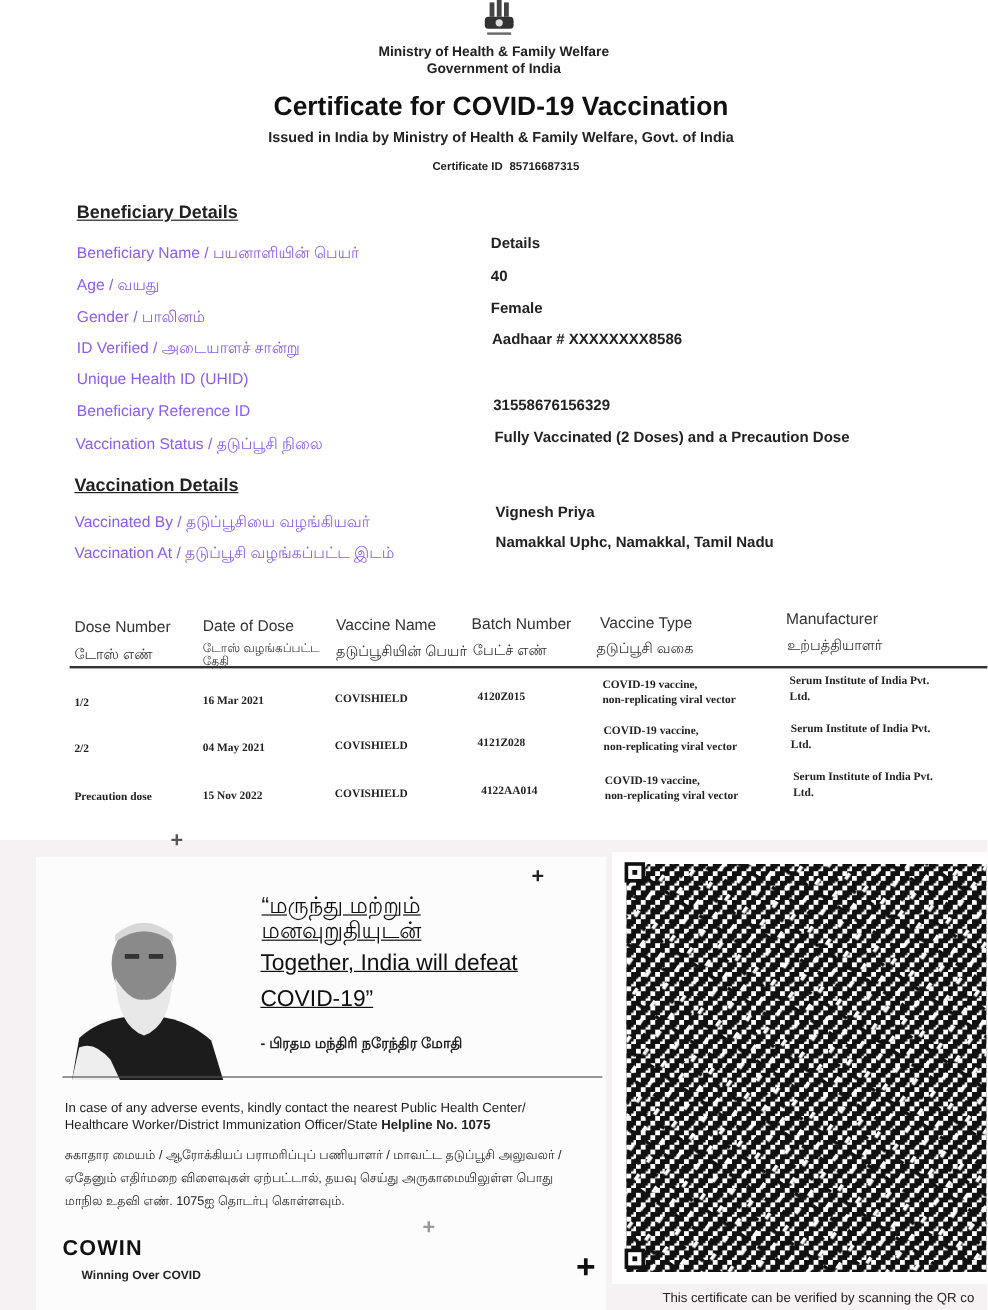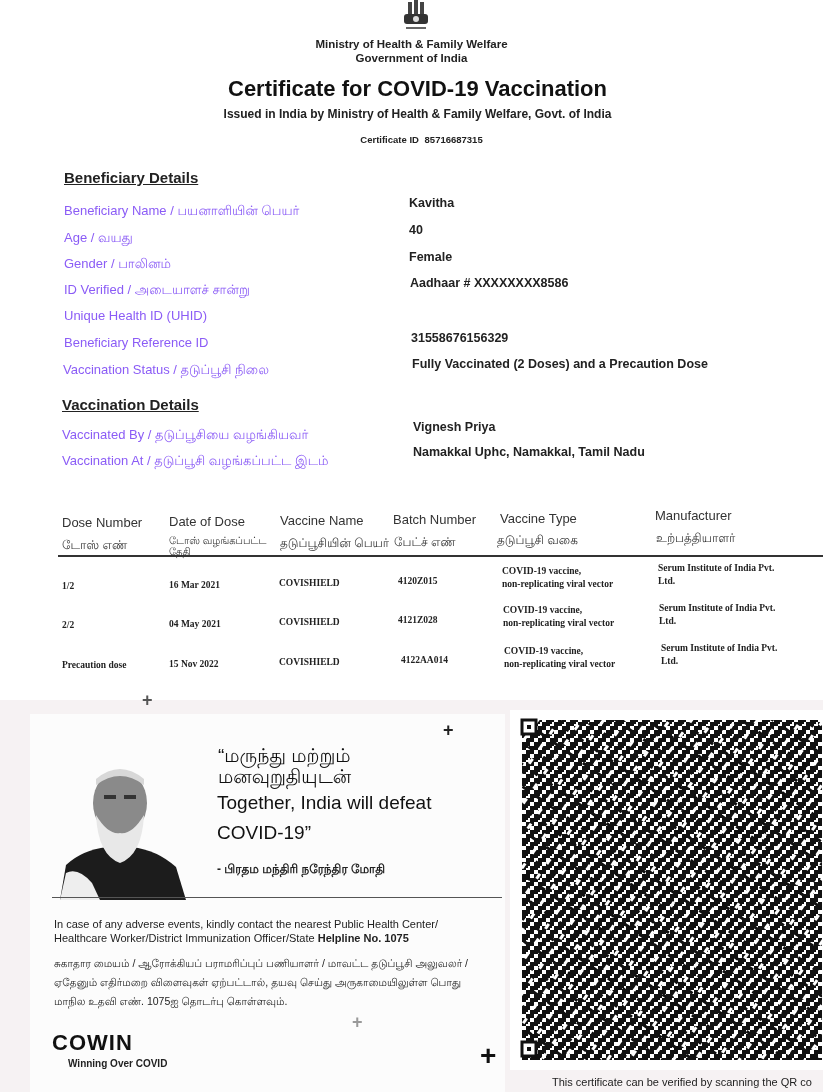--- a/index.html
+++ b/index.html
@@ -17,26 +17,26 @@
   .certid span { margin-left: 3px; }
   .sec-head { font-weight: bold; font-size: 15px; text-decoration: underline; color: #222; }
   .lbl { font-size: 13px; color: #8b5cf6; }
   .val { font-weight: bold; font-size: 12.5px; color: #222; }
   .th { font-size: 13px; color: #333; }
   .th-ta { font-size: 12px; color: #333; line-height: 11px; }
   .td { font-weight: bold; font-size: 9.5px; color: #222; line-height: 13px; font-family: Liberation Serif, serif; }
   .rule { left: 58px; width: 765px; top: 555px; height: 2px; background: #333; }
   .bottom-panel { left: 0; top: 700px; width: 823px; height: 392px; background: #f6f2f3; }
   .quote-card { left: 30px; top: 714px; width: 475px; height: 378px; background: #fcfcfc; }
-  .quote { font-size: 19px; line-height: 22px; color: #111; }
+  .quote { font-size: 19px; line-height: 22px; color: #111; text-decoration: underline; }
   .pm-sign { font-weight: bold; font-size: 12px; color: #222; }
   .adv { font-size: 11px; line-height: 14px; color: #222; }
   .adv b { font-weight: bold; }
   .adv-ta { font-size: 10.5px; line-height: 19px; color: #222; }
-  .cowin { left: 52px; top: 1030px; font-weight: bold; font-size: 22px; letter-spacing: 1px; color: #111; }
+  .cowin { left: 52px; top: 1030px; font-weight: bold; font-size: 18px; letter-spacing: 1px; color: #111; }
   .cowin-sub { left: 68px; top: 1058px; font-weight: bold; font-size: 10px; color: #222; }
   .qr-box { left: 510px; top: 710px; width: 313px; height: 360px; background: #ffffff; }
   .qr-caption { left: 552px; top: 1076px; font-size: 11px; color: #222; white-space: nowrap; }
   .plus { font-weight: bold; color: #555; font-size: 18px; }
   .photo { left: 52px; top: 755px; width: 136px; height: 145px; }
   .divider-line { left: 52px; top: 897px; width: 450px; height: 1px; background: #555; }
 </style>
 </head>
 <body>
 
@@ -53,21 +53,21 @@
 <div class="abs title">Certificate for COVID-19 Vaccination</div>
 <div class="abs issued">Issued in India by Ministry of Health &amp; Family Welfare, Govt. of India</div>
 <div class="abs certid">
   <span style="margin-left:8px">Certificate ID</span>
   <span>85716687315</span>
 </div>
 
 <div class="abs sec-head" style="left:64px;top:169px">Beneficiary Details</div>
 <div>
   <div class="abs lbl" style="left:64px;top:203px">Beneficiary Name / பயனாளியின் பெயர்</div>
-  <div class="abs val" style="left:409px;top:196px">Kavitha</div>
+  <div class="abs val" style="left:409px;top:196px">Details</div>
   <div class="abs lbl" style="left:64px;top:230px">Age / வயது</div>
   <div class="abs val" style="left:409px;top:223px">40</div>
   <div class="abs lbl" style="left:64px;top:256px">Gender / பாலினம்</div>
   <div class="abs val" style="left:409px;top:250px">Female</div>
   <div class="abs lbl" style="left:64px;top:282px">ID Verified / அடையாளச் சான்று</div>
   <div class="abs val" style="left:410px;top:276px">Aadhaar # XXXXXXXX8586</div>
   <div class="abs lbl" style="left:64px;top:308px">Unique Health ID (UHID)</div>
   <div class="abs val" style="left:410px;top:304px"></div>
   <div class="abs lbl" style="left:64px;top:335px">Beneficiary Reference ID</div>
   <div class="abs val" style="left:411px;top:331px">31558676156329</div>

